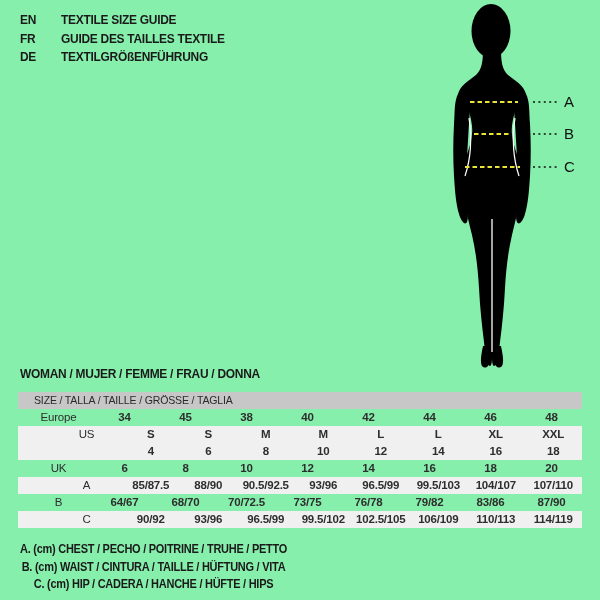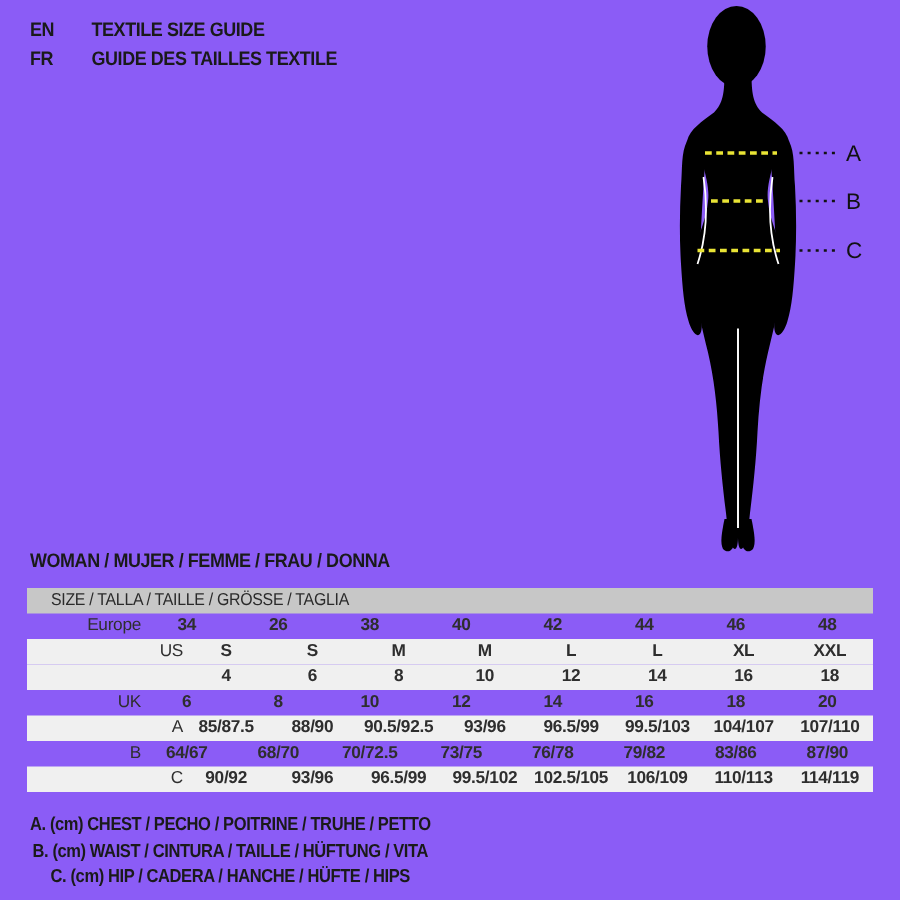--- a/index.html
+++ b/index.html
@@ -1,17 +1,17 @@
 <!DOCTYPE html>
 <html><head>
 <meta charset="utf-8">
 <style>
   html,body{margin:0;padding:0;background:#ffffff;}
   .canvas{
-    position:relative;width:600px;height:600px;background:#8b5cf6;overflow:hidden;
+    position:relative;width:600px;height:600px;background:#86efac;overflow:hidden;
     font-family:"Liberation Sans",sans-serif;color:#1a1a1a;
   }
   
   .lang-list{position:absolute;left:20px;top:11px;}
   .lang-row{display:flex;height:18.5px;line-height:18.5px;}
   .lang-code,.lang-title{
     font-weight:bold;font-size:13px;letter-spacing:-0.3px;white-space:nowrap;
     transform:scaleX(0.92);transform-origin:left center;
   }
   .lang-code{width:41px;flex:0 0 41px;}
@@ -29,21 +29,21 @@
   .t-header{
     height:17px;line-height:17px;background:#c7c7c7;padding-left:16px;
     font-size:11.5px;letter-spacing:-0.2px;color:#2a2a2a;white-space:nowrap;
   }
   .t-header-inner{display:inline-block;transform:scaleX(0.92);transform-origin:left center;}
   .t-row{
     display:grid;grid-template-columns:76px repeat(8,1fr);
     height:17px;line-height:17px;font-size:11.5px;letter-spacing:-0.2px;
   }
   .t-row.shaded{background:#f0f0f0;padding-left:28px;}
-  .t-label{padding-left:5px;text-align:right;}
+  .t-label{padding-left:5px;text-align:center;}
   .t-cell{text-align:center;white-space:nowrap;font-weight:bold;}
   
   .legend{position:absolute;left:20px;top:541px;text-align:center;}
   .legend-line{
     height:17.5px;line-height:17.5px;font-weight:bold;font-size:12.5px;
     letter-spacing:-0.3px;white-space:nowrap;transform:scaleX(0.88);transform-origin:left center;
   }
 </style>
 </head>
 <body>
@@ -51,20 +51,24 @@
 <div class="canvas">
 
   <div class="lang-list">
       <div class="lang-row">
         <span class="lang-code">EN</span>
         <span class="lang-title">TEXTILE SIZE GUIDE</span>
       </div>
       <div class="lang-row">
         <span class="lang-code">FR</span>
         <span class="lang-title">GUIDE DES TAILLES TEXTILE</span>
+      </div>
+      <div class="lang-row">
+        <span class="lang-code">DE</span>
+        <span class="lang-title">TEXTILGRÖßENFÜHRUNG</span>
       </div>
     </div>
 
   <div class="figure-wrap">
     <svg width="175" height="375" viewBox="0 0 175 375">
       <g fill="#000000" stroke="none">
         <ellipse cx="66" cy="31" rx="19.5" ry="27"></ellipse>
         <path d="M 58,48
           C 58,62 57,69 51,75
           C 43,81 35,86 33,94
@@ -139,21 +143,21 @@
   <div class="section-title">WOMAN / MUJER / FEMME / FRAU / DONNA</div>
 
   <div class="size-table">
     <div class="t-header">
       <span class="t-header-inner">SIZE / TALLA / TAILLE / GRÖSSE / TAGLIA</span>
     </div>
     <div>
         <div class="t-row">
           <div class="t-label">Europe</div>
           <div class="t-cell">34</div>
-          <div class="t-cell">26</div>
+          <div class="t-cell">45</div>
           <div class="t-cell">38</div>
           <div class="t-cell">40</div>
           <div class="t-cell">42</div>
           <div class="t-cell">44</div>
           <div class="t-cell">46</div>
           <div class="t-cell">48</div>
         </div>
         <div class="t-row shaded">
           <div class="t-label">US</div>
           <div class="t-cell">S</div>

